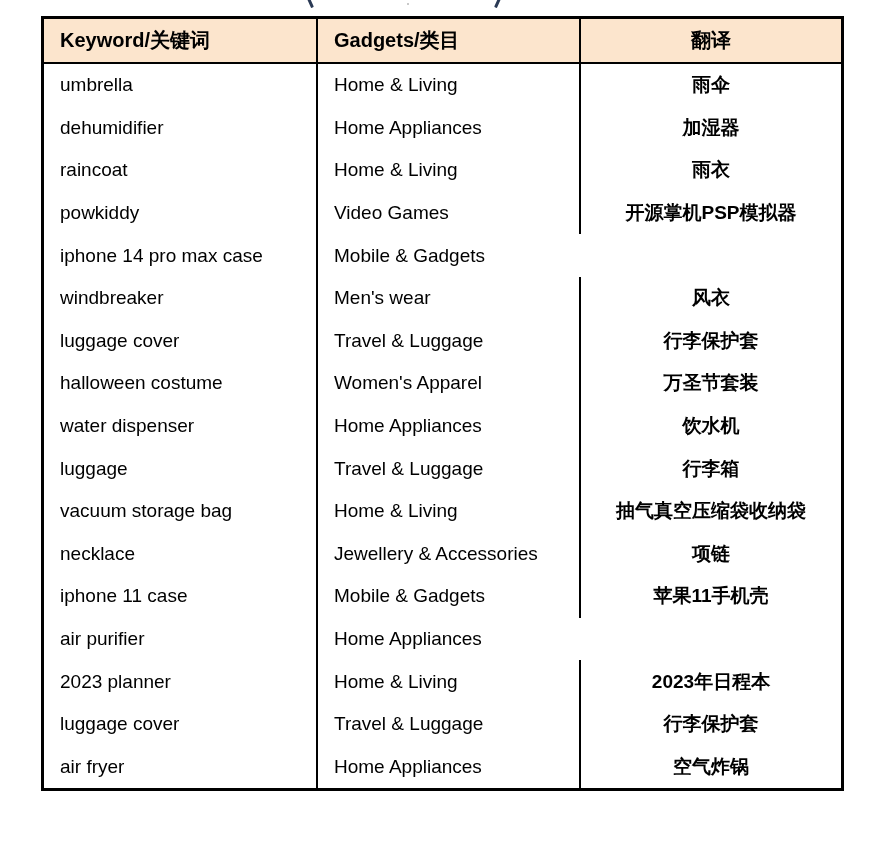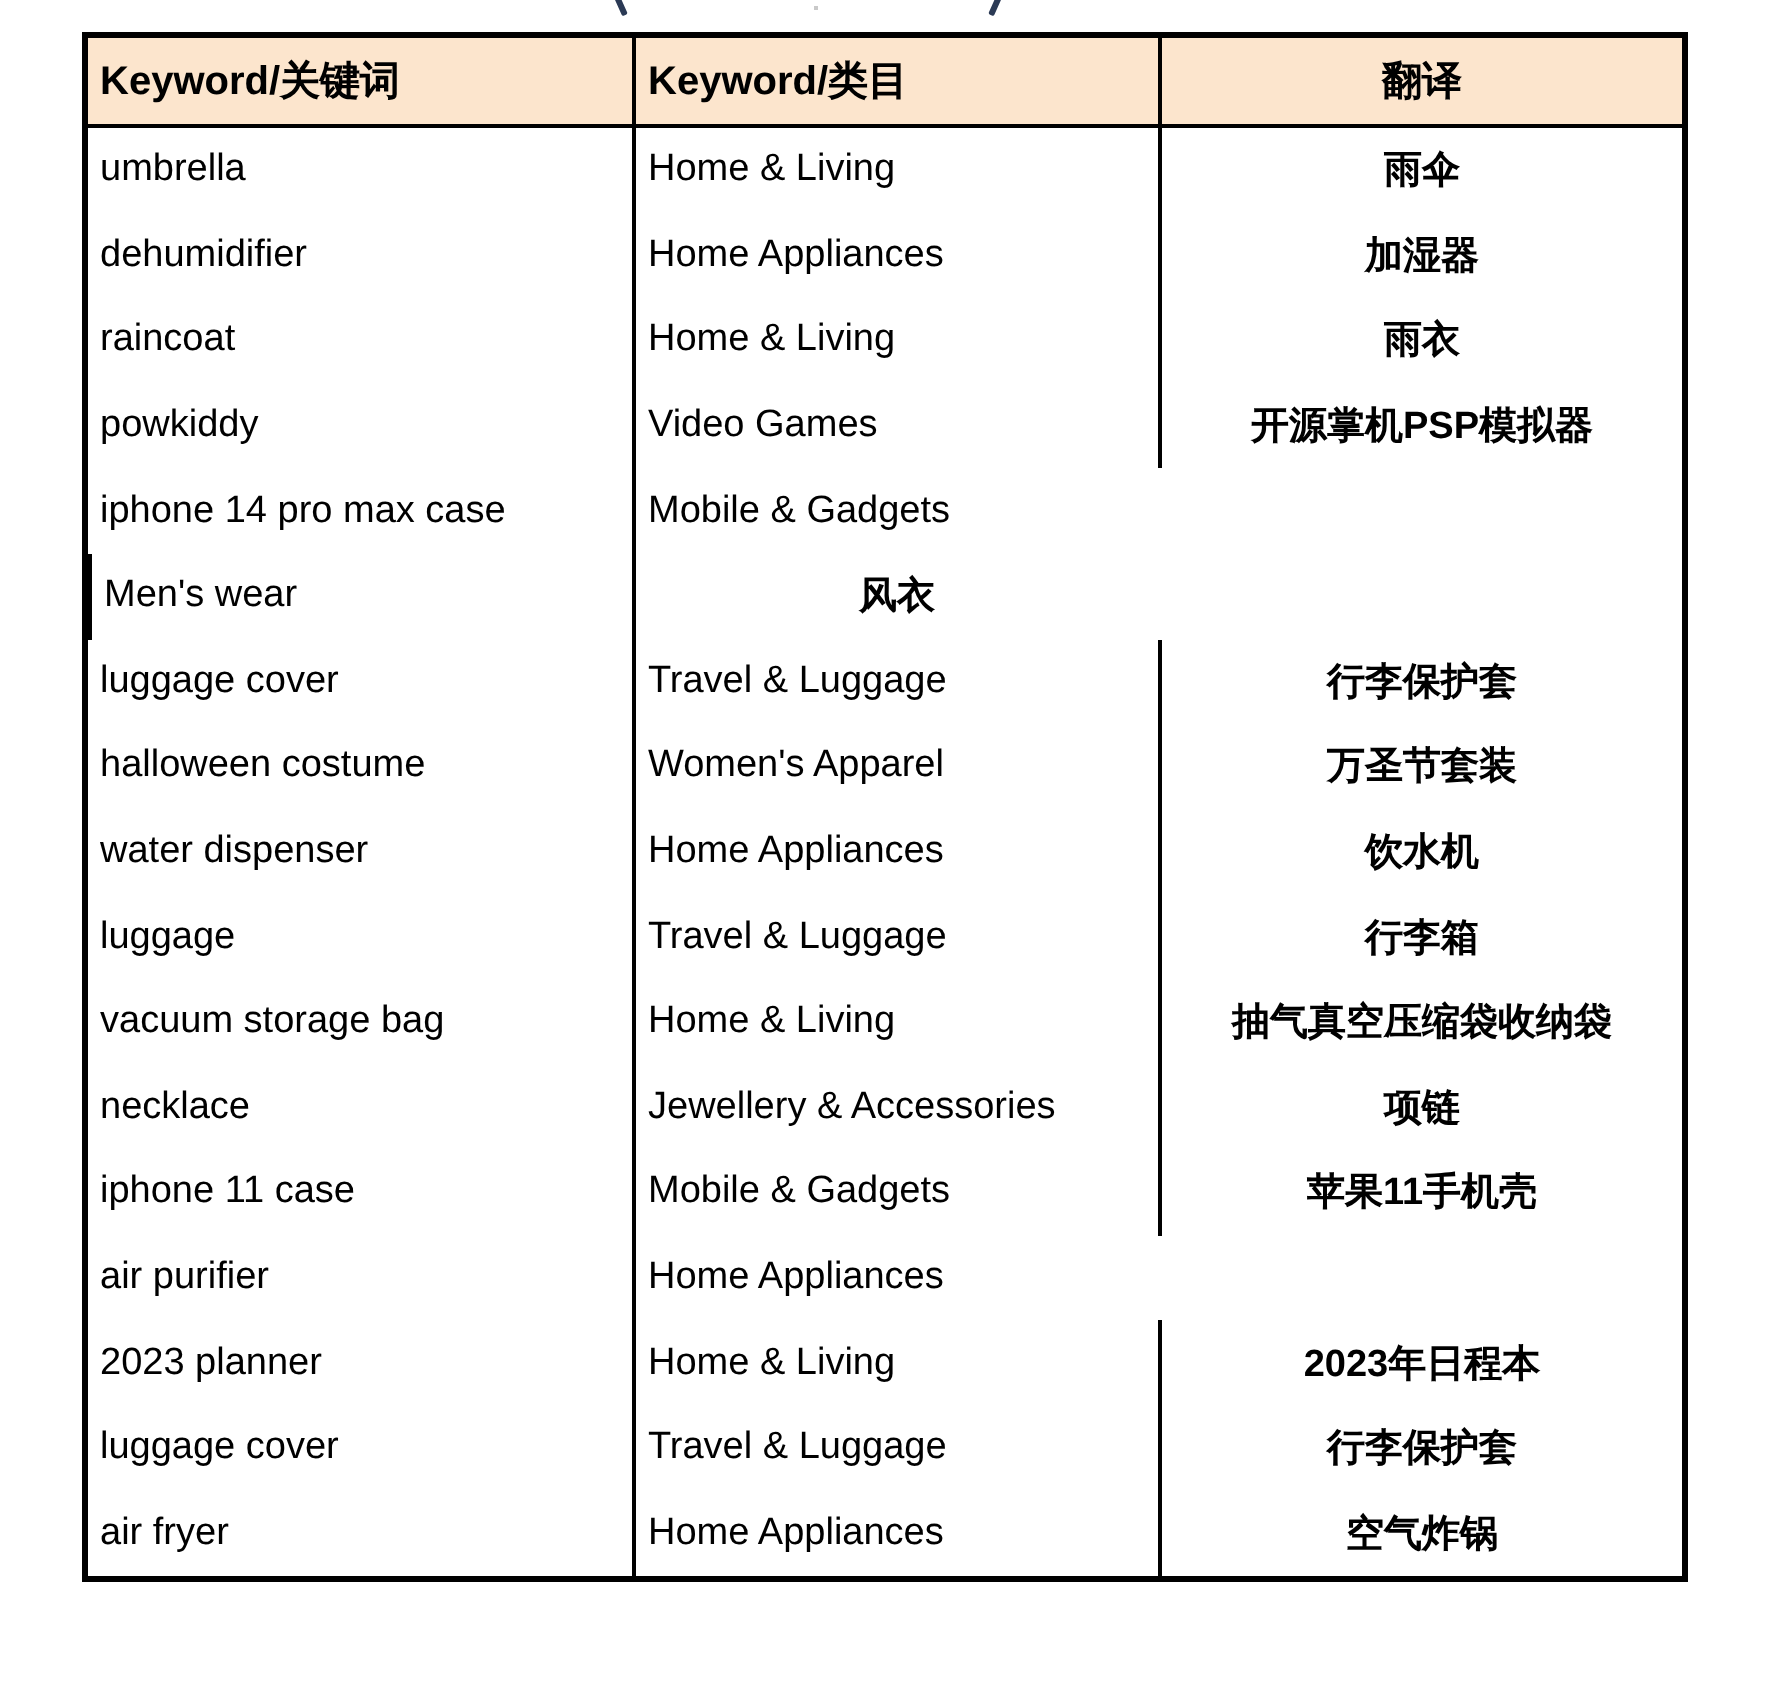--- a/index.html
+++ b/index.html
@@ -13,37 +13,37 @@
   .frag-open  { left: 309px; transform: rotate(-24deg); }
   .frag-close { left: 496px; transform: rotate(24deg); }
   .frag-dot { position: absolute; top: 3px; left: 407px; width: 2px; height: 2px; background: #c9c9c9; }
 
   .tbl { position: absolute; left: 41px; top: 16px; width: 803px; border: 3px solid var(--border-color); background: #fff; }
   .row { display: grid; grid-template-columns: 272px 263px 1fr; }
   .thead { height: 45px; background: var(--header-bg); border-bottom: 2px solid var(--border-color); font-weight: bold; font-size: 20px; }
   .tr { height: 42.6px; font-size: 19px; }
   .cell { display: flex; align-items: center; overflow: hidden; white-space: nowrap; }
   .c2, .c3 { border-left: 2px solid var(--border-color); }
-  .c1, .c2 { padding-left: 6px; justify-content: flex-start; }
+  .c1, .c2 { padding-left: 16px; justify-content: flex-start; }
   .c3 { justify-content: center; }
   .tr .c3 { font-weight: bold; }
 </style>
 </head>
 <body>
 
 <div class="sheet">
 
   <div class="frag frag-open"></div>
   <div class="frag-dot"></div>
   <div class="frag frag-close"></div>
 
   <div class="tbl">
     <div class="row thead">
       <div class="cell c1">Keyword/关键词</div>
-      <div class="cell c2">Keyword/类目</div>
+      <div class="cell c2">Gadgets/类目</div>
       <div class="cell c3">翻译</div>
     </div>
     <div id="tbody">
   <div class="row tr">
     <div class="cell c1">umbrella</div>
     <div class="cell c2">Home &amp; Living</div>
     <div class="cell c3">雨伞</div>
   </div>
 
   <div class="row tr">
@@ -63,20 +63,21 @@
     <div class="cell c2">Video Games</div>
     <div class="cell c3">开源掌机PSP模拟器</div>
   </div>
 
   <div class="row tr">
     <div class="cell c1">iphone 14 pro max case</div>
     <div class="cell c2">Mobile &amp; Gadgets</div>
   </div>
 
   <div class="row tr">
+    <div class="cell c1">windbreaker</div>
     <div class="cell c2">Men's wear</div>
     <div class="cell c3">风衣</div>
   </div>
 
   <div class="row tr">
     <div class="cell c1">luggage cover</div>
     <div class="cell c2">Travel &amp; Luggage</div>
     <div class="cell c3">行李保护套</div>
   </div>
 

